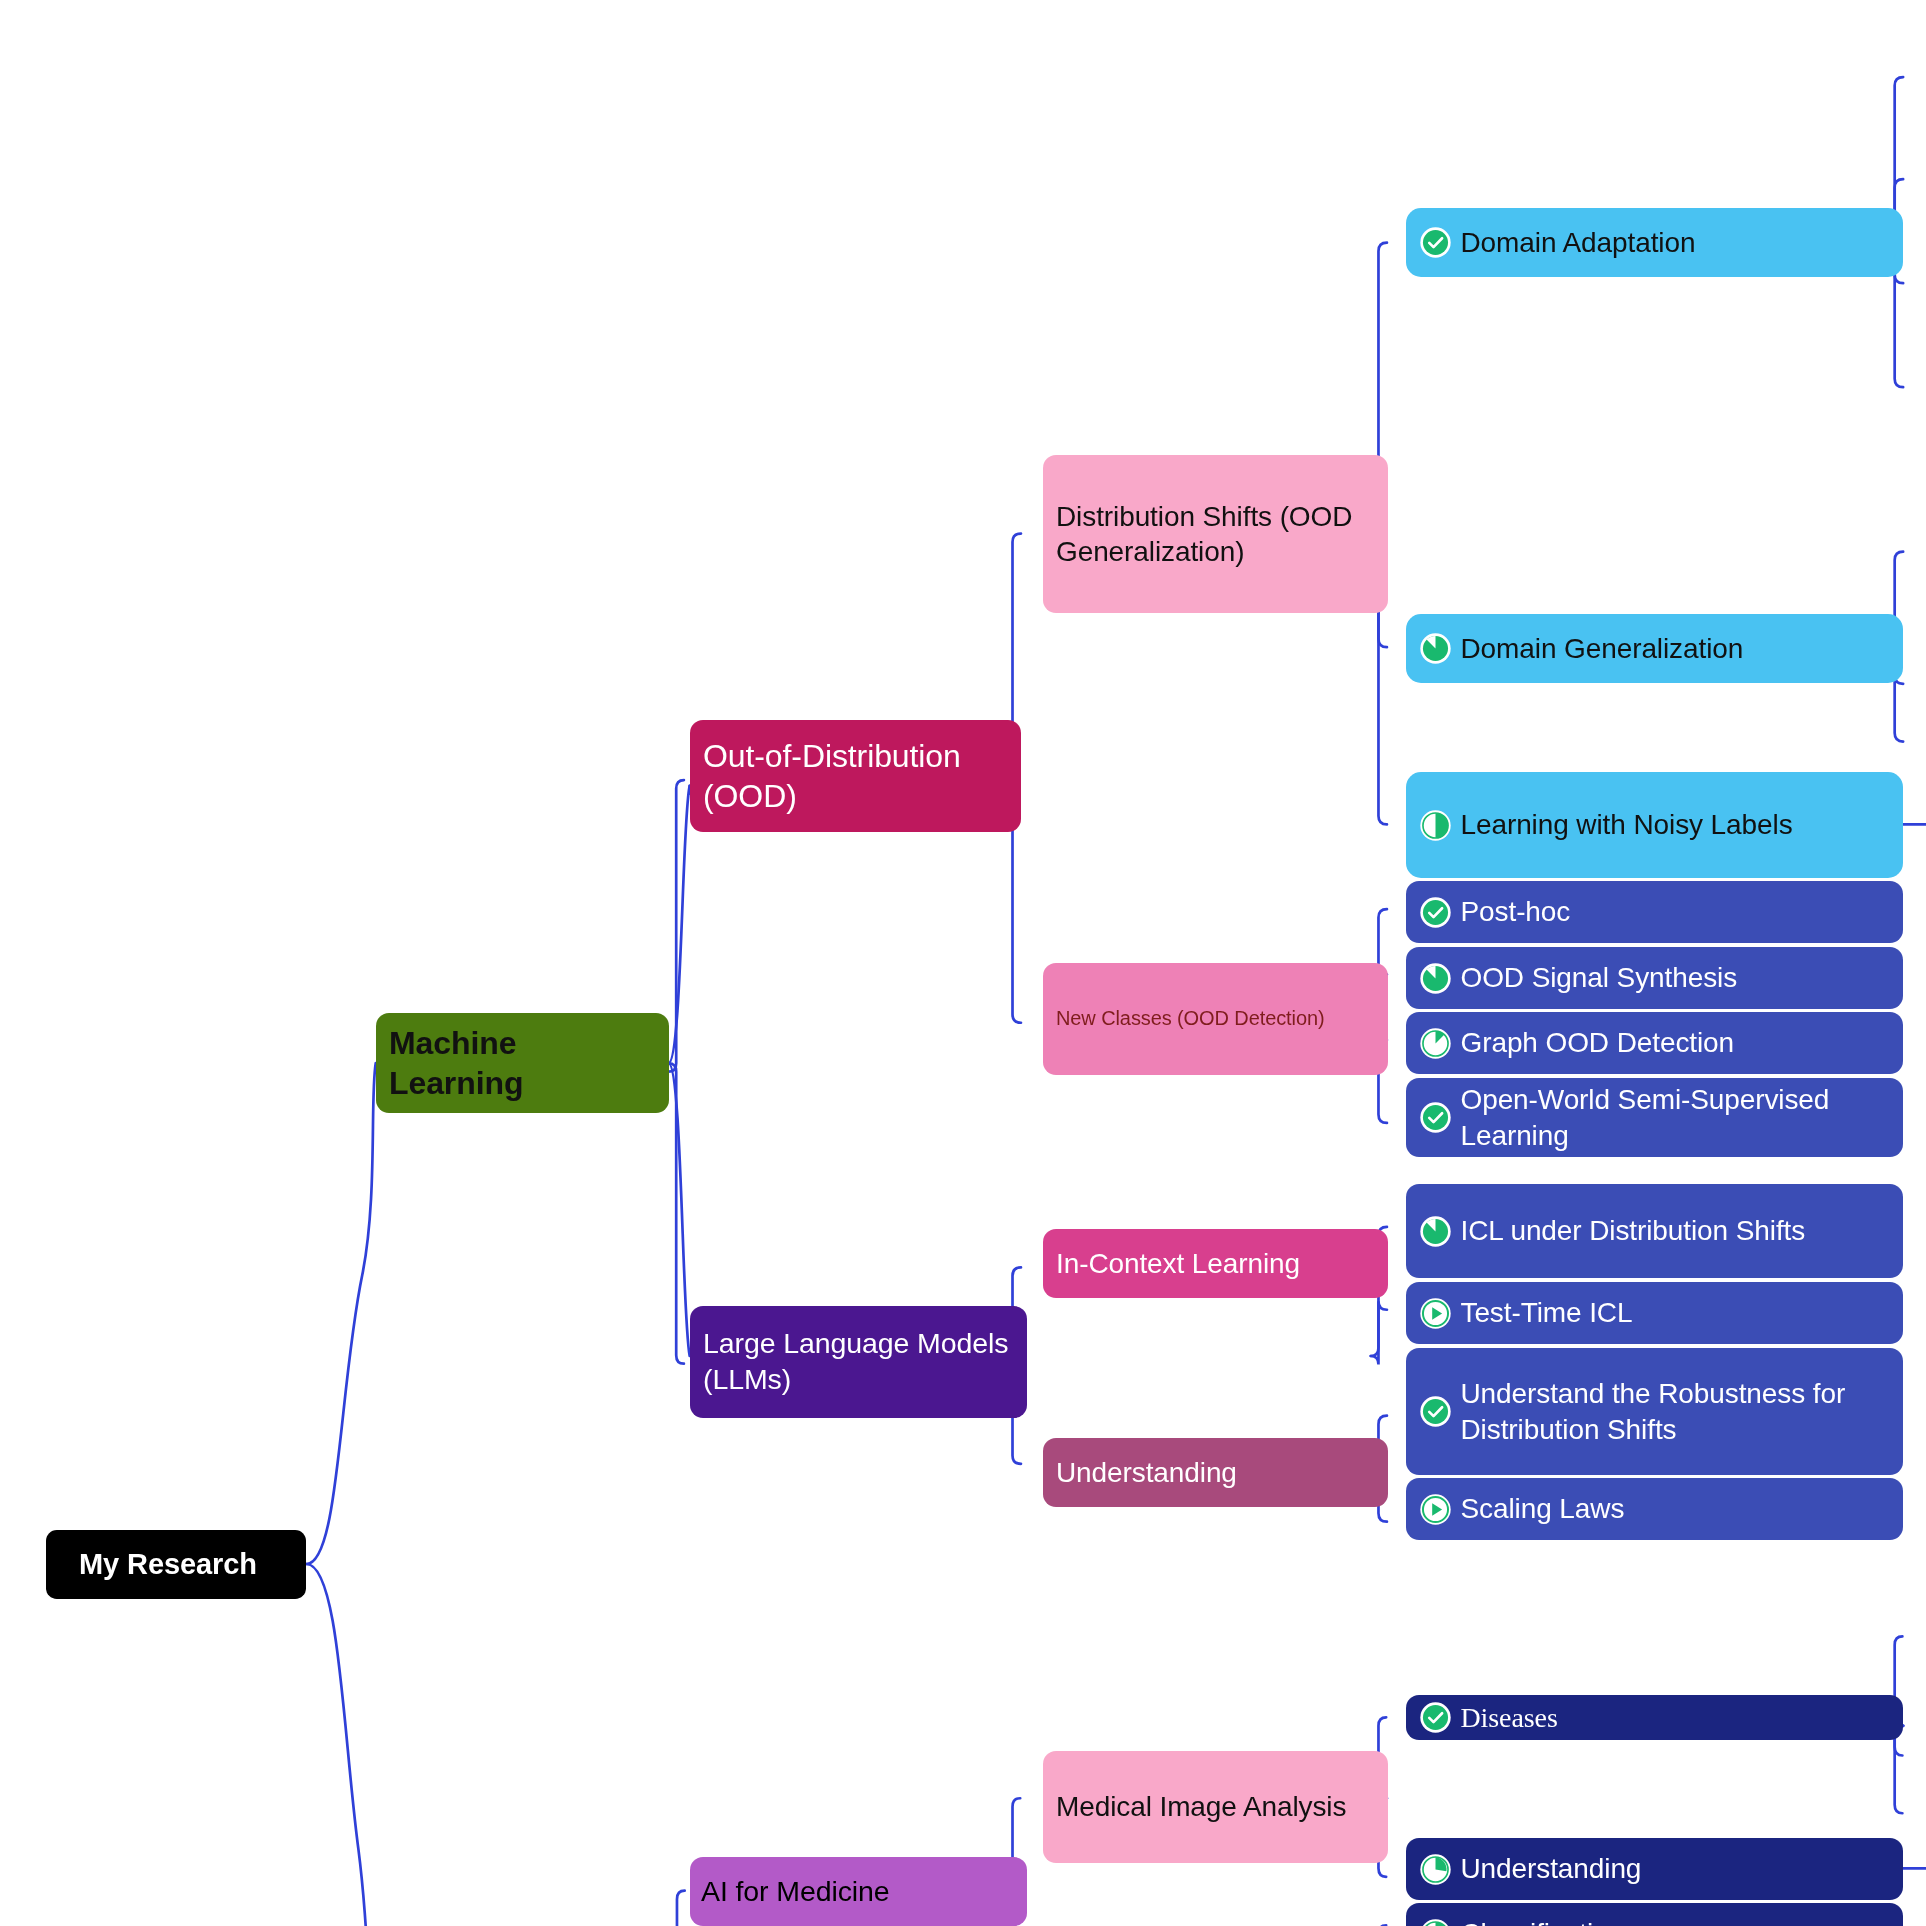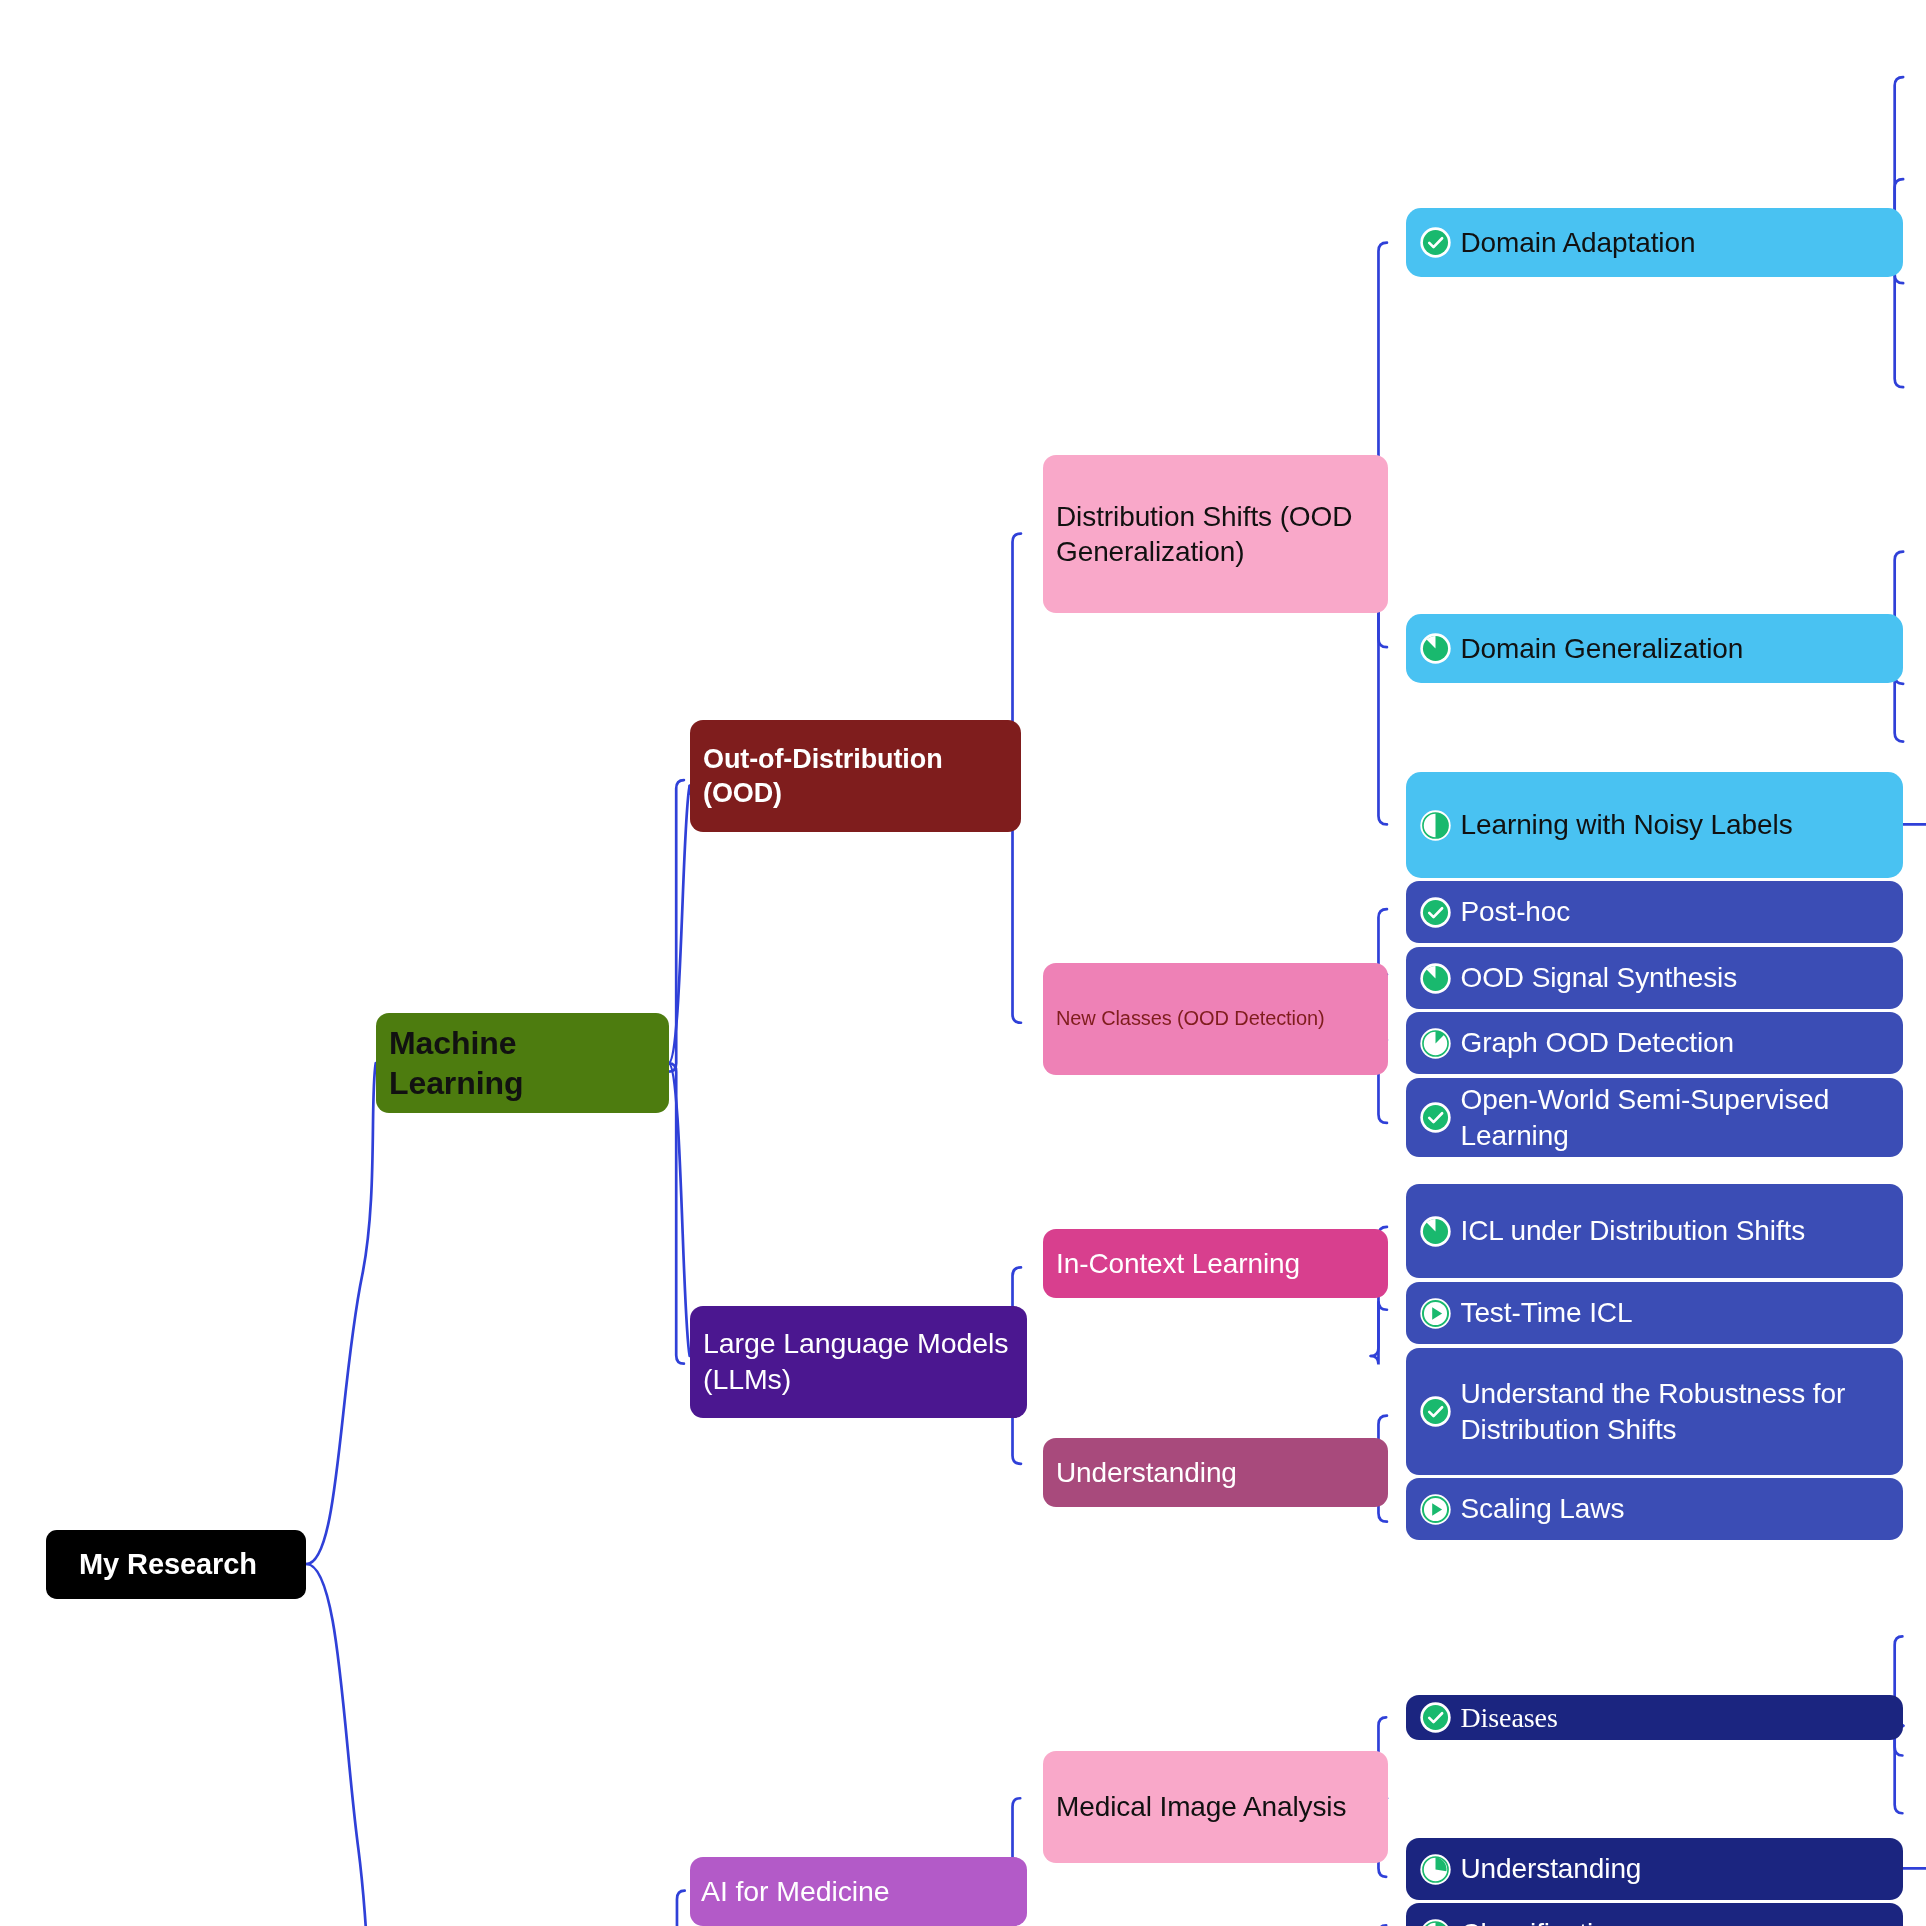--- a/index.html
+++ b/index.html
@@ -22,23 +22,23 @@
   .node .lbl{display:block;}
 
   
   .n-root{
     background:#000000;color:#ffffff;font-weight:700;font-size:29px;
     border-radius:10.8px;padding:10px 33px;
   }
   
   .n-yellow{background:#4d7c0f;color:#111111;font-weight:700;font-size:32px;}
   
-  .n-purple-a{background:#7f1d1d;color:#ffffff;font-weight:700;font-size:27px;}
+  .n-purple-a{background:#be185d;color:#ffffff;font-weight:400;font-size:32px;}
   .n-purple-b{background:#4b1790;color:#ffffff;font-weight:400;font-size:28.5px;}
-  .n-purple-c{background:#b35ac8;color:#ffffff;font-weight:400;font-size:28.5px;padding-left:11px;}
+  .n-purple-c{background:#b35ac8;color:#000000;font-weight:400;font-size:28.5px;padding-left:11px;}
 
   
   .n-pink-light{background:#f9a8c9;color:#111111;font-weight:400;font-size:28px;}
   .n-pink-mid{background:#ee81b6;color:#7f1d1d;font-weight:400;font-size:20px;}
   .n-pink-deep{background:#d83f8e;color:#ffffff;font-weight:400;font-size:28px;}
   .n-mauve{background:#a84a7c;color:#ffffff;font-weight:400;font-size:28px;}
 
   
   .n-cyan{background:#49c2f2;color:#111111;font-weight:400;font-size:28px;border-radius:15px;}
   .n-blue{background:#3b4db5;color:#ffffff;font-weight:400;font-size:28px;}

